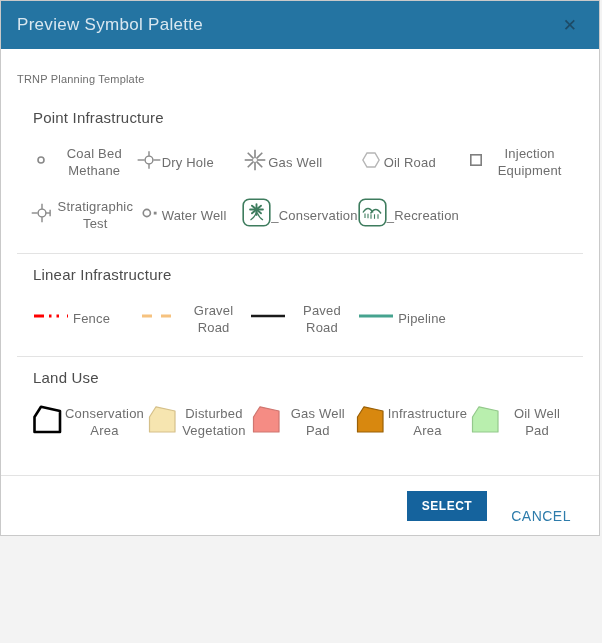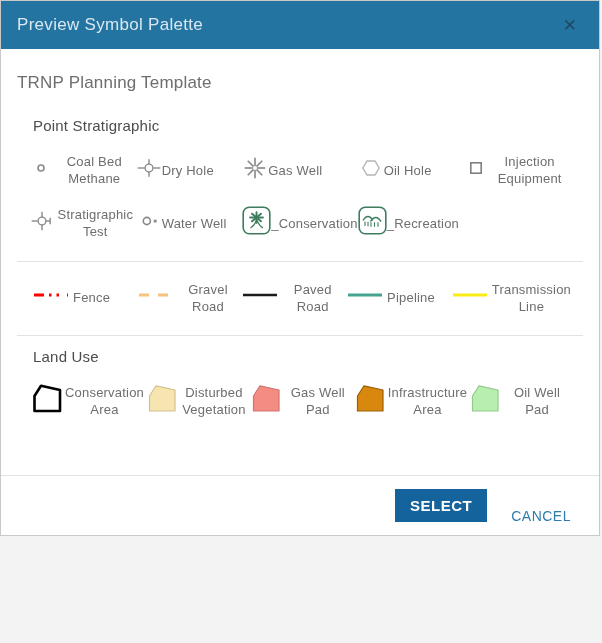--- a/index.html
+++ b/index.html
@@ -2,47 +2,47 @@
 <html style="--header-bg: #2474a2; --header-text: #d9e7f0; --close-color: #1d4a66; --select-bg: #15639d; --select-text: #ffffff; --cancel-text: #2e7cab; --section-title: #4c4c4c; --label: #6e6e6e; --divider: #e3e3e3;"><head>
 <meta charset="utf-8">
 <style>
   html,body{margin:0;padding:0;background:#f3f3f3;}
   body{width:602px;height:643px;overflow:hidden;font-family:"Liberation Sans",sans-serif;}
   .dialog{width:600px;height:536px;border:1px solid #c9c9c9;background:#fff;display:flex;flex-direction:column;box-sizing:border-box;}
   .header{flex:0 0 48px;background:var(--header-bg);display:flex;align-items:center;padding:0 18px 0 16px;}
   .header-title{color:var(--header-text);font-size:17px;letter-spacing:.3px;}
   .close{margin-left:auto;color:var(--close-color);font-size:17px;line-height:1;cursor:pointer;padding:4px;}
   .body{flex:1 1 auto;padding:24px 16px 0;overflow:hidden;}
-  .subtitle{color:var(--label);font-size:17px;letter-spacing:.2px;}
+  .subtitle{color:var(--label);font-size:11px;letter-spacing:.2px;}
   .section-title{color:var(--section-title);font-size:15px;letter-spacing:.2px;margin:24px 0 0 16px;}
   .divider{border:none;border-top:1px solid var(--divider);margin:20px 0 0;}
   .divider + .section-title{margin-top:12px;}
   .grid{display:grid;grid-template-columns:repeat(5,1fr);margin:14px 12px 0;row-gap:14px;}
   .sym-item{display:flex;flex-direction:row;align-items:center;}
   .sym-icon{height:36px;display:flex;align-items:center;justify-content:center;}
   .grid-line .sym-icon{height:28px;}
   .grid-poly .sym-icon{height:38px;}
   .sym-label{font-size:13px;color:var(--label);text-align:center;line-height:1.32;margin-top:5px;max-width:104px;letter-spacing:.2px;}
   .footer{flex:0 0 59px;border-top:1px solid var(--divider);display:flex;align-items:center;justify-content:flex-end;gap:24px;padding-right:28px;background:#fff;}
-  .select-btn{background:var(--select-bg);color:var(--select-text);font-family:inherit;font-size:15px;font-weight:bold;letter-spacing:.5px;padding:8px 15px;border:none;cursor:pointer;}
+  .select-btn{background:var(--select-bg);color:var(--select-text);font-family:inherit;font-size:12px;font-weight:bold;letter-spacing:.5px;padding:8px 15px;border:none;cursor:pointer;}
   .cancel-link{color:var(--cancel-text);font-size:14px;letter-spacing:.5px;cursor:pointer;margin-top:20px;}
 </style>
 </head>
 <body>
 
 <div class="dialog">
   <div class="header">
     <span class="header-title">Preview Symbol Palette</span>
     <span class="close">✕</span>
   </div>
 
   <div class="body">
     <div class="subtitle">TRNP Planning Template</div>
 
-    <div class="section-title">Point Stratigraphic</div>
+    <div class="section-title">Point Infrastructure</div>
     <div class="grid grid-point">
         <div class="sym-item">
           <div class="sym-icon">
             <svg width="24" height="24" viewBox="0 0 24 24">
               <circle cx="12" cy="12" r="3" fill="none" stroke="#898989" stroke-width="1.6"></circle>
             </svg>
           </div>
           <div class="sym-label">Coal Bed Methane</div>
         </div>
         <div class="sym-item">
@@ -72,21 +72,21 @@
             </svg>
           </div>
           <div class="sym-label">Gas Well</div>
         </div>
         <div class="sym-item">
           <div class="sym-icon">
             <svg width="26" height="26" viewBox="0 0 24 24">
               <polygon points="8.3,5.5 15.7,5.5 19.5,12 15.7,18.5 8.3,18.5 4.5,12" fill="none" stroke="#b5b5b5" stroke-width="1.3"></polygon>
             </svg>
           </div>
-          <div class="sym-label">Oil Hole</div>
+          <div class="sym-label">Oil Road</div>
         </div>
         <div class="sym-item">
           <div class="sym-icon">
             <svg width="24" height="24" viewBox="0 0 24 24">
               <rect x="6.8" y="6.8" width="10.4" height="10.4" fill="none" stroke="#7f7f7f" stroke-width="1.6"></rect>
             </svg>
           </div>
           <div class="sym-label">Injection Equipment</div>
         </div>
         <div class="sym-item">
@@ -150,20 +150,21 @@
                 <line x1="16.5" y1="16.3" x2="16.5" y2="20.8"></line>
                 <line x1="20" y1="16.3" x2="20" y2="20.8"></line>
               </g>
             </svg>
           </div>
           <div class="sym-label">_Recreation</div>
         </div>
       </div>
 
     <hr class="divider">
+    <div class="section-title">Linear Infrastructure</div>
     <div class="grid grid-line">
         <div class="sym-item">
           <div class="sym-icon">
             <svg width="44" height="10" viewBox="0 0 44 10">
               <line x1="5" y1="5" x2="39" y2="5" stroke="#ff0000" stroke-width="3" stroke-dasharray="10 5 2.5 5 2.5 8"></line>
             </svg>
           </div>
           <div class="sym-label">Fence</div>
         </div>
         <div class="sym-item">
@@ -182,28 +183,20 @@
           </div>
           <div class="sym-label">Paved Road</div>
         </div>
         <div class="sym-item">
           <div class="sym-icon">
             <svg width="44" height="10" viewBox="0 0 44 10">
               <line x1="5" y1="5" x2="39" y2="5" stroke="#46a38f" stroke-width="3"></line>
             </svg>
           </div>
           <div class="sym-label">Pipeline</div>
-        </div>
-        <div class="sym-item">
-          <div class="sym-icon">
-            <svg width="44" height="10" viewBox="0 0 44 10">
-              <line x1="5" y1="5" x2="39" y2="5" stroke="#f8ec16" stroke-width="3"></line>
-            </svg>
-          </div>
-          <div class="sym-label">Transmission Line</div>
         </div>
       </div>
 
     <hr class="divider">
     <div class="section-title">Land Use</div>
     <div class="grid grid-poly">
         <div class="sym-item">
           <div class="sym-icon">
             <svg width="36" height="31" viewBox="0 0 36 31">
               <polygon points="12,2.8 31,7 31,28 5.5,28 5.5,13" fill="#ffffff" stroke="#000000" stroke-width="2.6" stroke-linejoin="round"></polygon>

